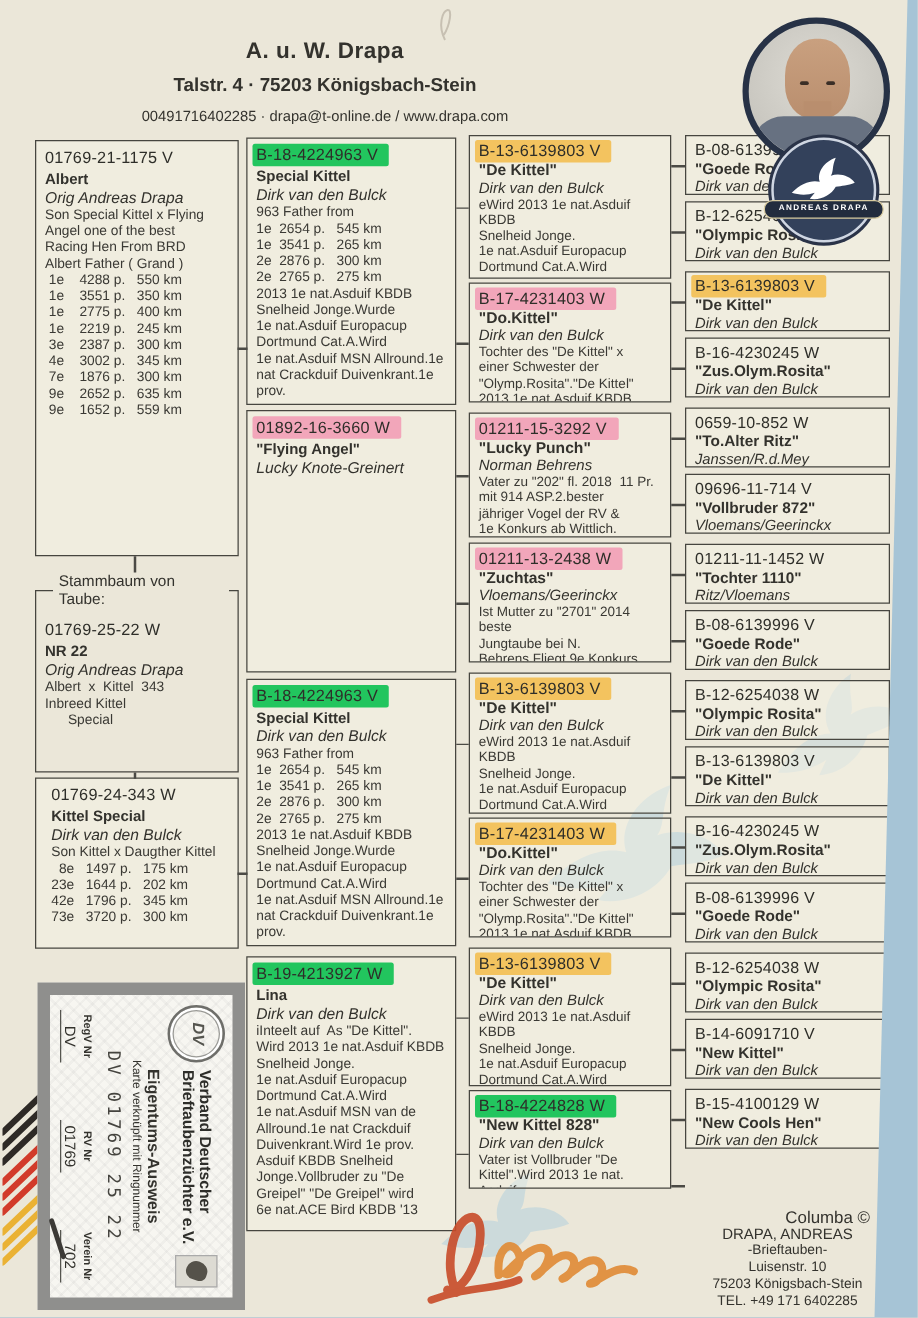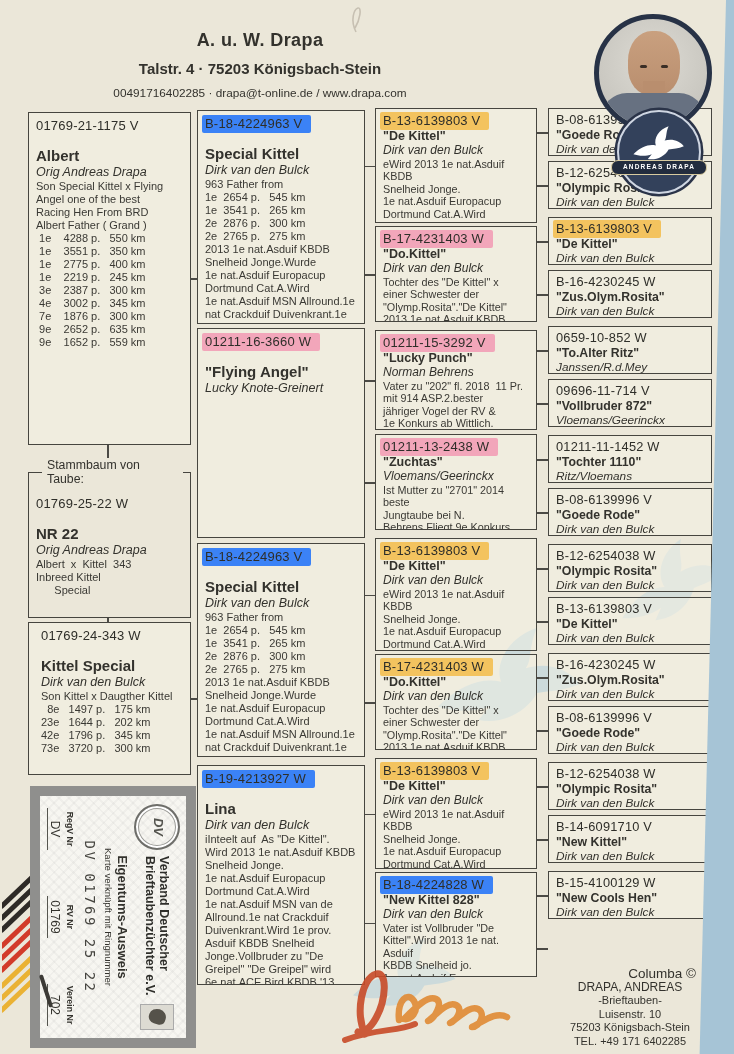--- a/index.html
+++ b/index.html
@@ -12,51 +12,51 @@
   #header .h-contact{font-size:11.8px;font-weight:normal;margin-top:9px;}
   
   .gcol{position:absolute;}
   #gen1col{left:28px;top:112px;width:163px;}
   #gen2col{left:197px;top:110px;width:168px;}
   #gen3col{left:375px;top:108px;width:162px;}
   #gen4col{left:548px;top:108px;width:164px;}
   .pbox{border:1.4px solid #46453f;box-sizing:border-box;padding:5px 7px;overflow:hidden;background:rgba(247,243,231,.45);}
   .pid{font-size:13px;letter-spacing:.2px;color:#2e2e29;}
   .pid span{padding:1px 9px 2px 3px;margin-left:-3px;border-radius:2px;}
-  .hl-cyan{background:#3b82f6;text-align:right;}
+  .hl-cyan{background:#22c55e;text-align:right;}
   .hl-pink{background:#f2a6ba;}
   .hl-orange{background:#f3c35f;}
-  .pname{font-weight:bold;font-size:15px;margin-top:14px;}
+  .pname{font-weight:bold;font-size:12px;margin-top:3px;}
   .pbreed{font-style:italic;font-size:12.5px;margin-top:1px;}
   .ptext{font-size:11px;line-height:13px;margin-top:1px;white-space:pre-wrap;color:#3a3934;}
   
   #box-albert{height:333px;}
   .stammbaum{border:1.4px solid #46453f;margin:13px 0 0 0;height:160px;box-sizing:border-box;padding:2px 7px 5px 7px;}
   .stammbaum legend{font-size:12.3px;padding:0 5px;margin-left:6px;}
   .stammbaum .pid{margin-top:8px;}
-  #box-kittelspecial{height:153px;margin-top:4px;padding-left:12px;}
+  #box-kittelspecial{height:137px;margin-top:4px;padding-left:12px;}
   
   #gen2col .pbox:nth-child(1){height:214px;}
   #gen2col .pbox:nth-child(2){height:210px;margin-top:4px;}
   #gen2col .pbox:nth-child(3){height:214px;margin-top:5px;}
   #gen2col .pbox:nth-child(4){height:220px;margin-top:8px;}
   
   #gen3col .pbox{padding:4px 7px;}
   #gen3col .pid{font-size:13px;}
   #gen3col .pname{font-size:12.5px;margin-top:1px;}
   #gen3col .pbreed{font-size:12px;margin-top:0;}
   #gen3col .ptext{font-size:10.8px;line-height:12.4px;}
   #gen3col .pbox:nth-child(1){height:115px;}
   #gen3col .pbox:nth-child(2){height:96px;margin-top:3px;}
   #gen3col .pbox:nth-child(3){height:100px;margin-top:8px;}
   #gen3col .pbox:nth-child(4){height:96px;margin-top:4px;}
   #gen3col .pbox:nth-child(5){height:113px;margin-top:8px;}
   #gen3col .pbox:nth-child(6){height:96px;margin-top:3px;}
   #gen3col .pbox:nth-child(7){height:111px;margin-top:8px;}
-  #gen3col .pbox:nth-child(8){height:105px;margin-top:3px;}
+  #gen3col .pbox:nth-child(8){height:79px;margin-top:3px;}
   
   #gen4col .pbox{height:48px;padding:3px 7px;}
   #gen4col .pid{font-size:12.8px;}
   #gen4col .pname{font-size:12.3px;margin-top:1px;}
   #gen4col .pbreed{font-size:11.8px;margin-top:0;}
   #gen4col .pbox:nth-child(even){margin-top:5px;}
   #gen4col .pbox:nth-child(odd):not(:first-child){margin-top:8px;}
   
   #photo{position:absolute;left:594px;top:14px;width:118px;height:118px;border-radius:50%;border:5px solid #273246;background:radial-gradient(circle at 50% 40%, #dddbd4 0%, #c9c7c0 70%, #b7b5ae 100%);box-sizing:border-box;overflow:hidden;z-index:10;}
   #photo .head{position:absolute;left:29px;top:12px;width:52px;height:64px;background:linear-gradient(#c9a07f,#b98e6e);border-radius:46% 46% 42% 42%;}
@@ -193,21 +193,21 @@
 2e  2765 p.   275 km
 2013 1e nat.Asduif KBDB
 Snelheid Jonge.Wurde
 1e nat.Asduif Europacup
 Dortmund Cat.A.Wird
 1e nat.Asduif MSN Allround.1e
 nat Crackduif Duivenkrant.1e
 prov.</div>
     </div>
     <div class="pbox">
-      <div class="pid"><span class="hl-pink">01211-16-3660 W</span></div>
+      <div class="pid"><span class="hl-pink">01892-16-3660 W</span></div>
       <div class="pname">"Flying Angel"</div>
       <div class="pbreed">Lucky Knote-Greinert</div>
     </div>
     <div class="pbox">
       <div class="pid"><span class="hl-cyan">B-18-4224963 V</span></div>
       <div class="pname">Special Kittel</div>
       <div class="pbreed">Dirk van den Bulck</div>
       <div class="ptext">963 Father from
 1e  2654 p.   545 km
 1e  3541 p.   265 km

